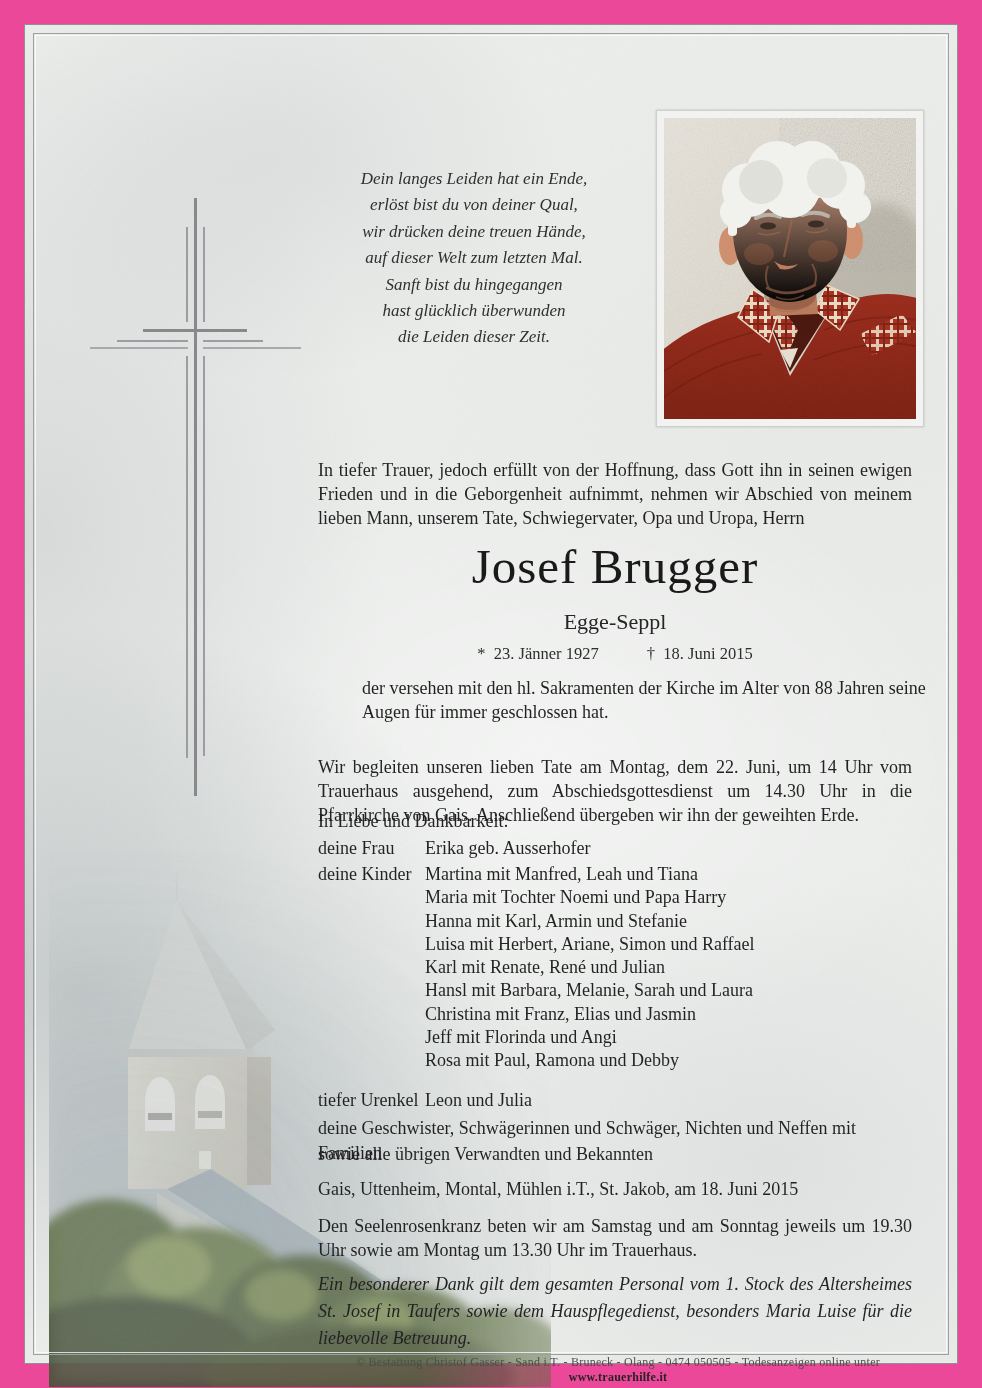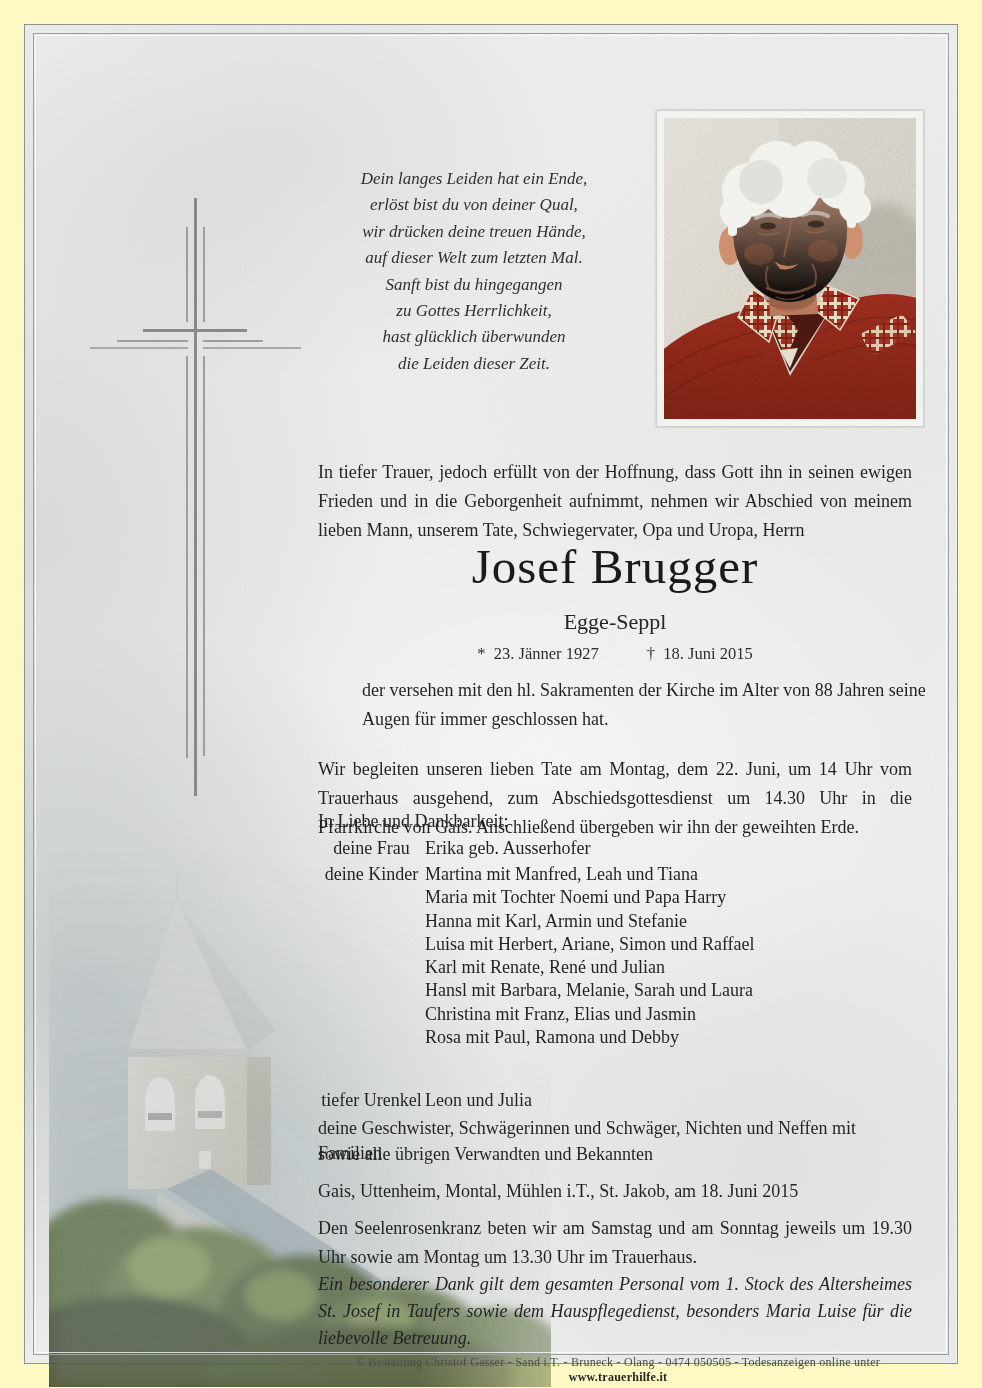--- a/index.html
+++ b/index.html
@@ -1,16 +1,16 @@
 <!DOCTYPE html>
 <html><head>
 <meta charset="utf-8">
 <style>
   html,body{margin:0;padding:0;background:#a9aba9;}
-  .canvas{position:relative;width:982px;height:1388px;background:#fef9c3;overflow:hidden;
+  .canvas{position:relative;width:982px;height:1388px;background:#ec4899;overflow:hidden;
           font-family:"Liberation Serif", serif;color:#1e1e1e;}
   .page{position:absolute;left:24px;top:24px;width:932px;height:1338px;
         background:
           radial-gradient(620px 520px at 6% 72%, rgba(118,130,134,0.30), transparent 70%),
           radial-gradient(480px 680px at 2% 38%, rgba(138,146,150,0.20), transparent 72%),
           radial-gradient(420px 320px at 26% 10%, rgba(146,152,154,0.16), transparent 70%),
           radial-gradient(560px 420px at 55% 55%, rgba(255,255,255,0.45), transparent 75%),
           radial-gradient(700px 520px at 88% 28%, rgba(230,231,229,0.50), transparent 72%),
           radial-gradient(500px 400px at 80% 85%, rgba(150,158,160,0.14), transparent 75%),
           #eceeec;
@@ -25,28 +25,28 @@
   .xline.light{background:#9b9da0;}
   .xline.lighter{background:#a7a9ac;}
   
   .poem{left:290px;top:141px;width:318px;text-align:center;font-style:italic;
         font-size:17px;line-height:26.4px;color:#2c2c2c;}
   
   .photo-frame{left:631px;top:85px;width:252px;height:301px;background:#f4f5f3;
         padding:7px;border:1px solid #cfd1cf;box-shadow:0 0 2px rgba(120,120,120,0.4);}
   
   .col{left:293px;width:594px;}
-  .body-text{font-size:18px;line-height:29px;}
+  .body-text{font-size:18px;line-height:24px;}
   .just{text-align:justify;}
   .name{text-align:center;font-size:49px;letter-spacing:1px;color:#161616;line-height:56px;}
   .nickname{text-align:center;font-size:22px;color:#222;}
   .dates{text-align:center;font-size:16.5px;color:#2a2a2a;}
   .dates .gap{display:inline-block;width:44px;}
   .fam-row{display:flex;font-size:18px;line-height:23.3px;}
-  .fam-label{width:107px;flex:0 0 107px;text-align:center;}
+  .fam-label{width:107px;flex:0 0 107px;}
   .fam-lines div{line-height:23.3px;}
   .thanks{font-style:italic;line-height:27px;}
   .footer{left:293px;top:1330px;width:600px;text-align:center;font-size:12px;
           letter-spacing:0.25px;color:#4c4c49;}
   .footer b{color:#242424;margin-top:32px;}
   .church{left:24px;top:826px;width:502px;height:536px;
      -webkit-mask-image:radial-gradient(135% 118% at 14% 94%, #000 44%, rgba(0,0,0,0.55) 63%, transparent 83%);
      mask-image:radial-gradient(135% 118% at 14% 94%, #000 44%, rgba(0,0,0,0.55) 63%, transparent 83%);
      opacity:0.92;}
   .grain{left:24px;top:24px;width:932px;height:1338px;opacity:0.05;pointer-events:none;}
@@ -123,21 +123,20 @@
       <div class="xline lighter" style="left:65px;top:322px;width:98px;height:2px;"></div>
       <div class="xline lighter" style="left:178px;top:322px;width:98px;height:2px;"></div>
     </div>
 
     <div class="abs poem">
       <div>Dein langes Leiden hat ein Ende,</div>
       <div>erlöst bist du von deiner Qual,</div>
       <div>wir drücken deine treuen Hände,</div>
       <div>auf dieser Welt zum letzten Mal.</div>
       <div>Sanft bist du hingegangen</div>
-      <div>zu Gottes Herrlichkeit,</div>
       <div>hast glücklich überwunden</div>
       <div>die Leiden dieser Zeit.</div>
     </div>
 
     <div class="abs photo-frame">
       <svg width="252" height="301" viewBox="0 0 252 301">
         <defs>
           <linearGradient id="wall" x1="0" y1="0" x2="1" y2="1">
             <stop offset="0" stop-color="#eae6dd"></stop>
             <stop offset="1" stop-color="#d5cfc1"></stop>
@@ -244,20 +243,21 @@
     <div class="abs col fam-row" style="top:838px;">
       <div class="fam-label">deine Kinder</div>
       <div class="fam-lines">
         <div>Martina mit Manfred, Leah und Tiana</div>
         <div>Maria mit Tochter Noemi und Papa Harry</div>
         <div>Hanna mit Karl, Armin und Stefanie</div>
         <div>Luisa mit Herbert, Ariane, Simon und Raffael</div>
         <div>Karl mit Renate, René und Julian</div>
         <div>Hansl mit Barbara, Melanie, Sarah und Laura</div>
         <div>Christina mit Franz, Elias und Jasmin</div>
+        <div>Jeff mit Florinda und Angi</div>
         <div>Rosa mit Paul, Ramona und Debby</div>
       </div>
     </div>
 
     <div class="abs col fam-row" style="top:1064px;">
       <div class="fam-label">tiefer Urenkel</div>
       <div>Leon und Julia</div>
     </div>
 
     <div class="abs col body-text" style="top:1091px;line-height:25px;">deine Geschwister, Schwägerinnen und Schwäger, Nichten und Neffen mit Familien</div>

